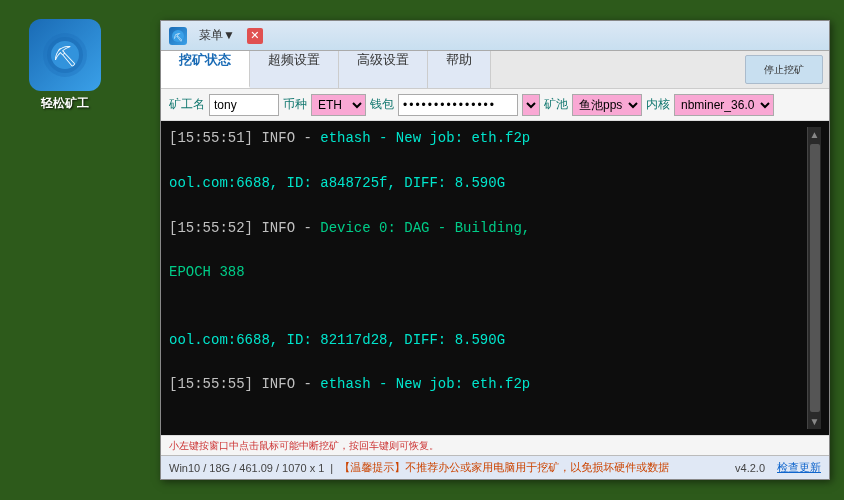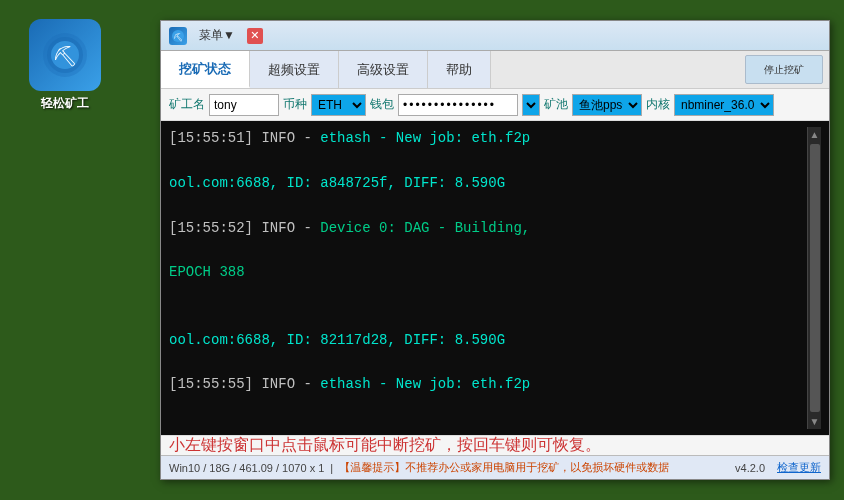--- a/index.html
+++ b/index.html
@@ -118,21 +118,21 @@
       align-items: stretch;
       flex-shrink: 0;
       height: 38px;
     }
     .nav-tab {
       padding: 0 18px;
       font-size: 13px;
       color: #333;
       cursor: pointer;
       display: flex;
-      align-items: center;
+      align-items: flex-start;
       border-right: 1px solid #ccc;
       background: #e0e8f5;
     }
     .nav-tab.active {
       background: #fff;
       border-bottom: 2px solid #fff;
       color: #1a6bb5;
       font-weight: bold;
     }
     .nav-spacer {
@@ -169,21 +169,21 @@
     }
     .config-input {
       border: 1px solid #aaa;
       background: white;
       padding: 1px 4px;
       font-size: 12px;
       height: 22px;
     }
     .config-select {
       border: 1px solid #aaa;
-      background: #0ea5e9;
+      background: #f9a8d4;
       padding: 1px 2px;
       font-size: 12px;
       height: 22px;
     }
     .config-password {
       border: 1px solid #aaa;
       background: white;
       padding: 1px 4px;
       font-size: 12px;
       height: 22px;
@@ -242,21 +242,21 @@
     .log-time { color: #c0c0c0; }
     .log-info { color: #c0c0c0; }
     .log-highlight { color: #00e5cc; }
     .log-highlight2 { color: #00cc88; }
 
     
     .hint-bar {
       background: #f5f5f5;
       border-top: 1px solid #ddd;
       padding: 2px 8px;
-      font-size: 16px;
+      font-size: 10px;
       color: #cc3333;
       flex-shrink: 0;
       height: 20px;
       display: flex;
       align-items: center;
     }
 
     
     .status-bar {
       background: #e0e8f5;

